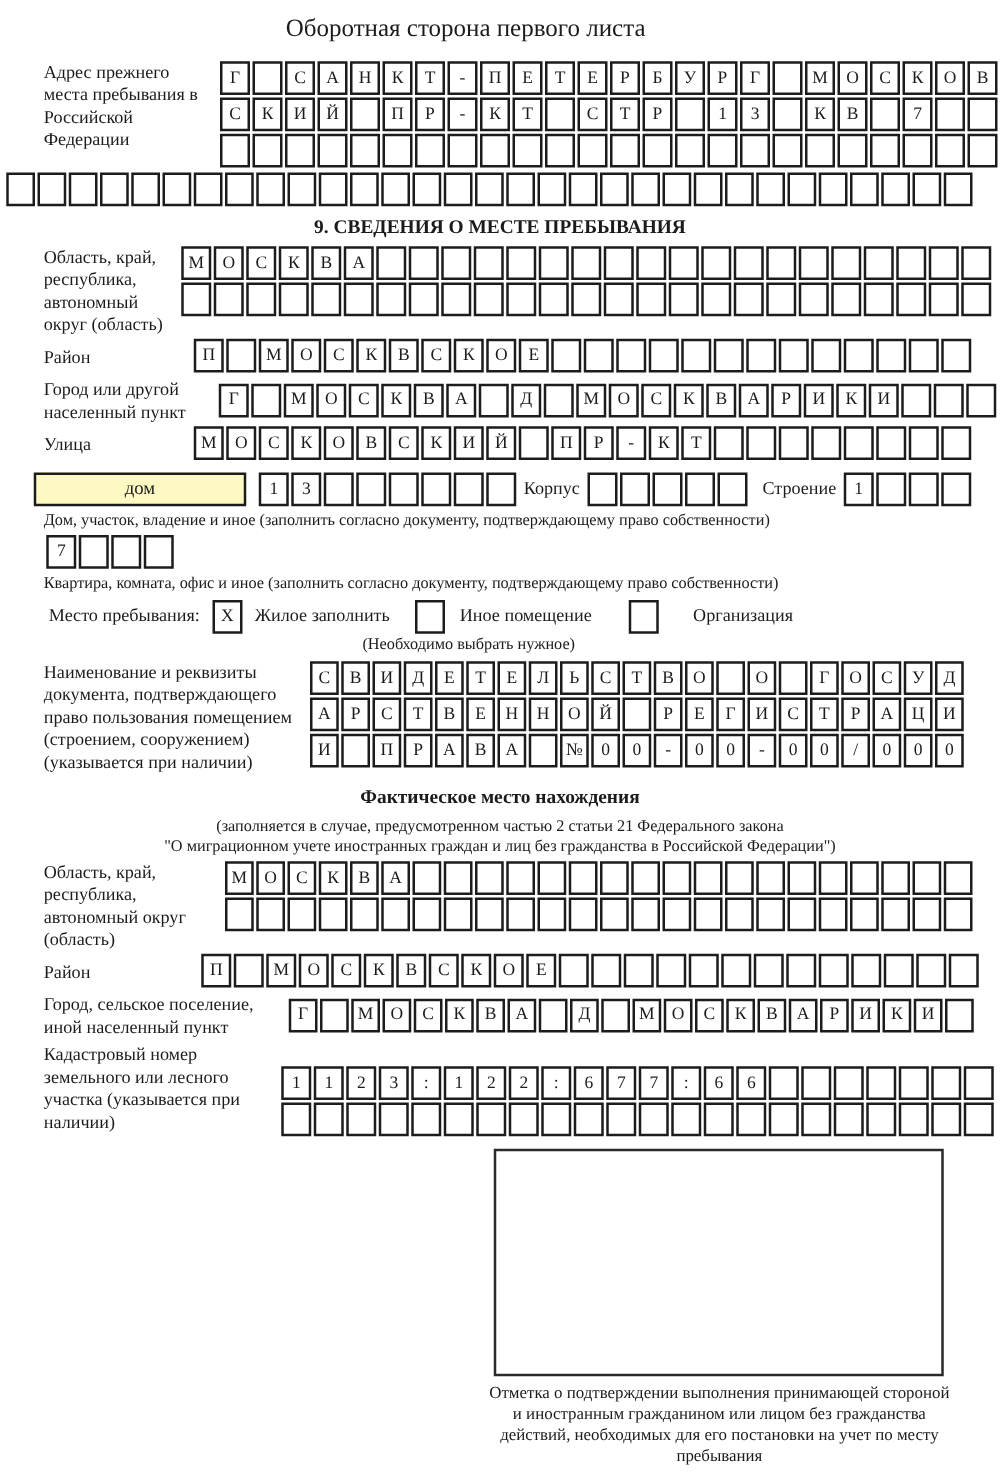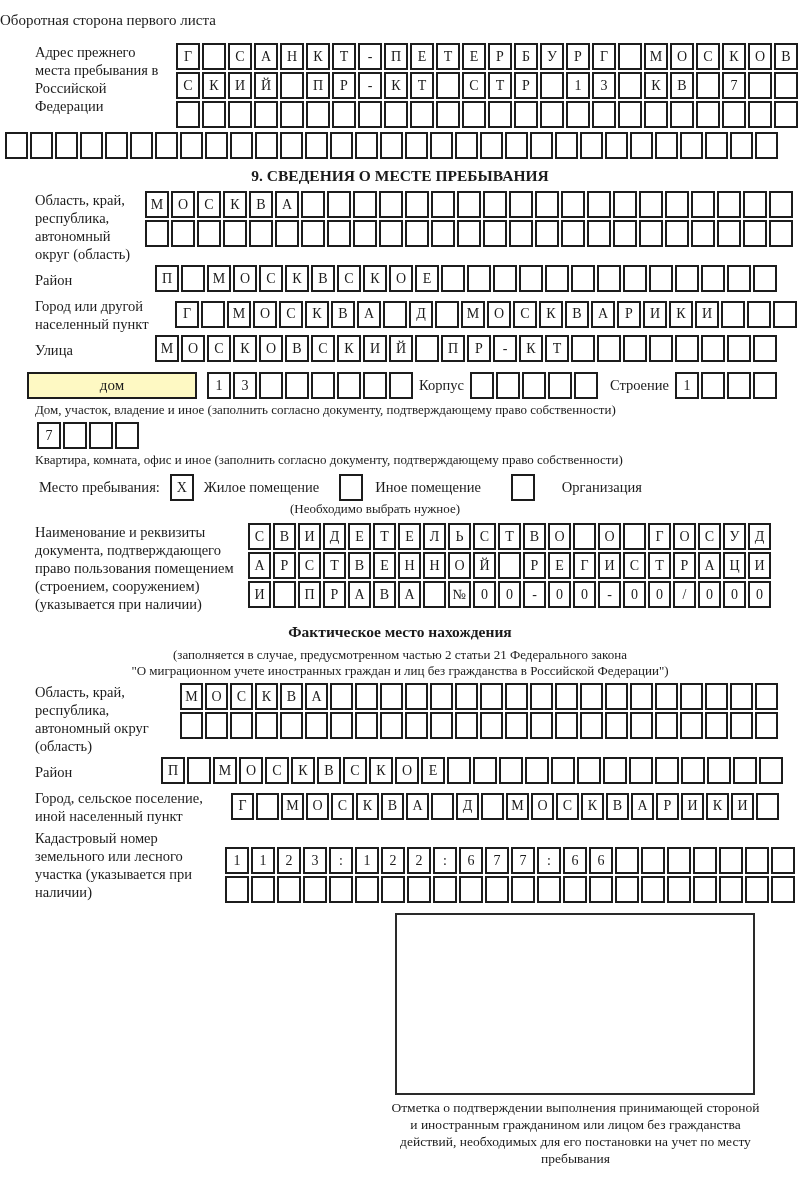--- a/index.html
+++ b/index.html
@@ -3,21 +3,21 @@
 <meta charset="utf-8">
 <style>
   html,body{margin:0;padding:0;}
   body{
     width:800px;height:1180px;box-sizing:border-box;overflow:hidden;
     background:#ffffff;color:#1b1b1b;
     font-family:"Liberation Serif","DejaVu Serif",serif;
   }
   .page{position:relative;width:800px;height:1180px;}
   .header-note{
-    text-align:left;padding:12px 55px 0 0;font-size:15px;
+    text-align:center;padding:12px 55px 0 0;font-size:20px;
   }
   .row{display:flex;align-items:flex-start;}
   .row.center-v{align-items:center;}
   .label{font-size:14.5px;line-height:18px;}
   .cells-col{display:flex;flex-direction:column;}
   .cellrow{display:flex;margin-bottom:2px;}
   .cell{
     display:inline-flex;align-items:center;justify-content:center;
     width:20px;height:23px;border:2px solid #1c1c1c;margin-right:2px;
     font-size:14px;line-height:1;background:#fff;flex:0 0 auto;
@@ -347,21 +347,21 @@
         <span class="cell"></span>
         <span class="cell"></span>
         <span class="cell"></span>
       </div>
   </div>
   <div class="note mt3" style="margin-left:35px;">Квартира, комната, офис и иное (заполнить согласно документу, подтверждающему право собственности)</div>
 
   <div class="row center-v mt6" style="margin-left:39px;">
     <div class="inline-label">Место пребывания:</div>
     <span class="cell" style="margin-left:10px;">X</span>
-    <div class="inline-label" style="margin-left:8px;">Жилое помещение</div>
+    <div class="inline-label" style="margin-left:8px;">Жилое заполнить</div>
     <span class="cell" style="margin-left:20px;"></span>
     <div class="inline-label" style="margin-left:10px;">Иное помещение</div>
     <span class="cell" style="margin-left:30px;"></span>
     <div class="inline-label" style="margin-left:25px;">Организация</div>
   </div>
   <div class="note" style="margin-left:35px;width:680px;text-align:center;">(Необходимо выбрать нужное)</div>
 
   <div class="row mt6">
     <div class="label" style="margin-left:35px;width:205px;">Наименование и реквизиты документа, подтверждающего право пользования помещением (строением, сооружением) (указывается при наличии)</div>
     <div class="cells-col" style="margin-left:8px;">

